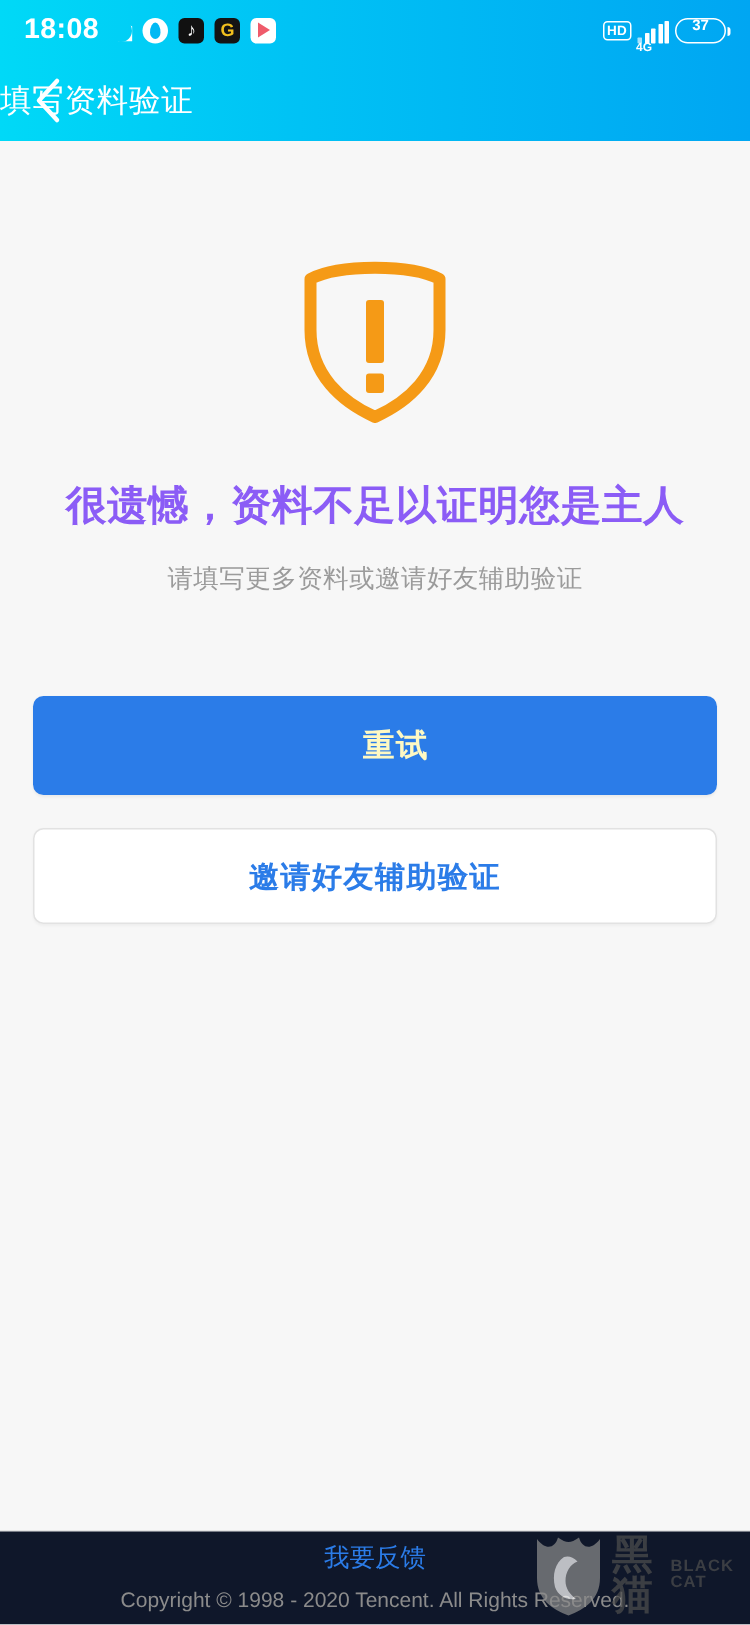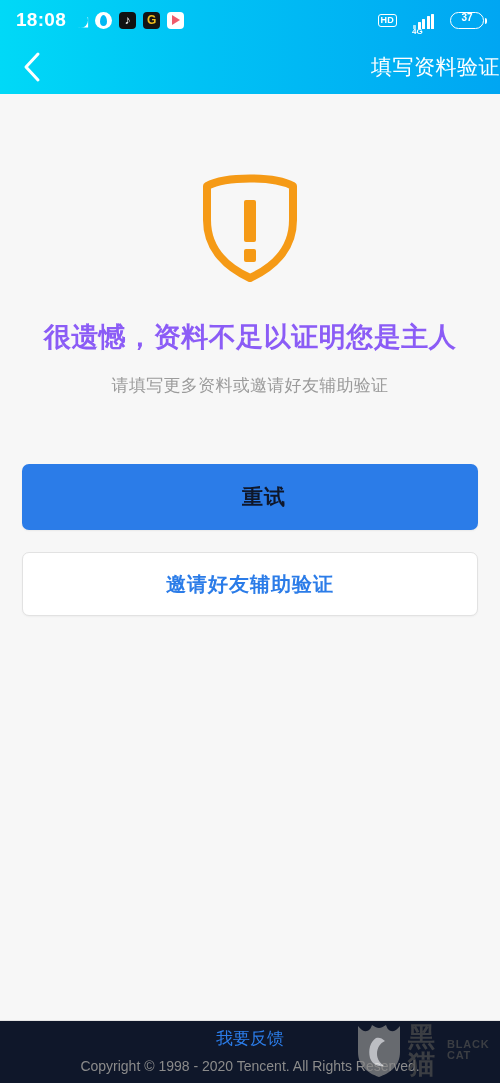--- a/index.html
+++ b/index.html
@@ -50,21 +50,21 @@
     content:"G"; position:absolute; inset:0; color:#f2c01e;
     font-size:12px; font-weight:bold; line-height:17px; text-align:center;
   }
   .ic-play { background:#ffffff; }
   .ic-play::after {
     content:""; position:absolute; left:5px; top:3px;
     border-left:8px solid #ef5b6b; border-top:5px solid transparent;
     border-bottom:5px solid transparent;
   }
 
-  .sb-right { display:flex; align-items:center; gap:16px; }
+  .sb-right { display:flex; align-items:center; gap:4px; }
   .ic-hd {
     color:#ffffff; font-size:9px; font-weight:bold;
     border:1.6px solid #ffffff; border-radius:3px;
     padding:1px 2px; line-height:1; letter-spacing:.2px;
   }
   .sig { position:relative; display:flex; align-items:flex-end; gap:1.5px; height:17px; }
   .sig .g { position:absolute; top:-1px; left:-1px; font-size:8px; color:#ffffff; font-weight:bold;margin-top:16px; }
   .sig .bar { width:3px; background:#ffffff; border-radius:.5px; }
   .sig .b1 { height:4px; opacity:.65; }
   .sig .b2 { height:7px; }
@@ -76,21 +76,21 @@
     border-radius:9px; display:flex; justify-content:center;
   }
   .batt::after {
     content:""; position:absolute; right:-4px; top:5px; width:2.5px; height:6px;
     background:#ffffff; border-radius:0 2px 2px 0;
   }
   .batt span { color:#ffffff; font-size:10px; font-weight:bold; line-height:1; }
 
   .navbar {
     position:absolute; top:40px; left:0; width:500px; height:54px;
-    display:flex; align-items:center; justify-content:flex-end;
+    display:flex; align-items:center; justify-content:flex-start;
   }
   .nav-back {
     position:absolute; left:8px; top:0; height:54px; width:48px;
     display:flex; align-items:center; justify-content:center; cursor:pointer;
   }
   .nav-back svg { display:block; }
   .nav-title {
     color:#ffffff; font-size:21px; letter-spacing:.5px;
     font-family:"DejaVu Sans","Liberation Sans",sans-serif;
   }
@@ -115,21 +115,21 @@
     font-family:"DejaVu Sans","Liberation Sans",sans-serif;
   }
 
   .btn {
     position:absolute; left:22px; width:456px;
     display:flex; align-items:center; justify-content:center;
     border-radius:7px; cursor:pointer;
     font-family:"DejaVu Sans","Liberation Sans",sans-serif;
   }
   .btn-primary {
-    top:370px; height:66px; background:#2b7ce8; color:#0f172a;
+    top:370px; height:66px; background:#2b7ce8; color:#fef9c3;
     font-size:21px; font-weight:bold; letter-spacing:1px;
     box-shadow:0 1px 2px rgba(0,0,0,.06);
     padding-left:28px;
   }
   .btn-secondary {
     top:458px; height:64px; background:#ffffff; color:#2b7ce8;
     font-size:20px; font-weight:bold; letter-spacing:1px;
     border:1px solid #e2e2e2; box-shadow:0 1px 2px rgba(0,0,0,.04);
   }
 

